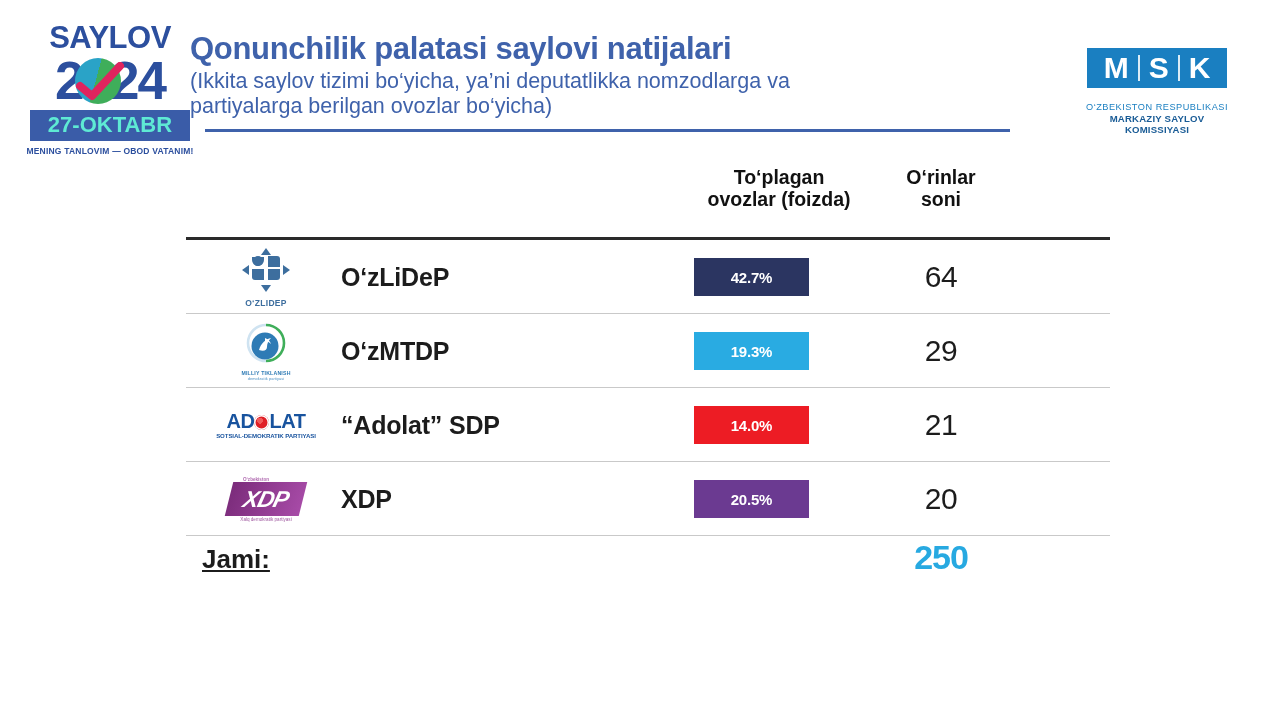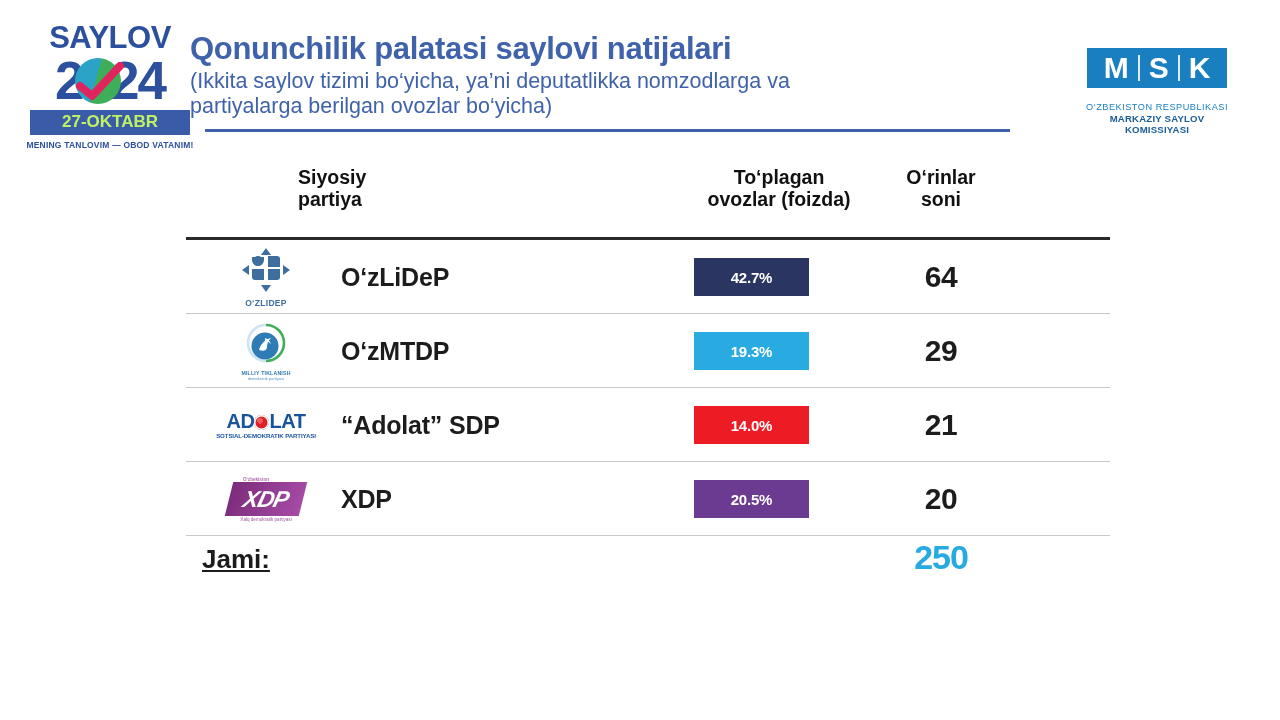--- a/index.html
+++ b/index.html
@@ -31,22 +31,22 @@
     font-size: 53px; font-weight: bold; line-height: 54px;
     color: #2c4f9e; letter-spacing: -2px;
   }
   #saylov-circle {
     position: absolute; left: 55px; top: 4px;
     width: 46px; height: 46px; border-radius: 50%;
     background: linear-gradient(105deg, #2aa3c7 0% 46%, #3fae5a 46% 100%);
   }
   #saylov-check { position: absolute; left: 50px; top: 8px; }
   #saylov-date {
-    background: #3a5ca8; color: #bef264;
-    font-size: 17px; font-weight: bold; letter-spacing: 0px;
+    background: #3a5ca8; color: #5eead4;
+    font-size: 22px; font-weight: bold; letter-spacing: 0px;
     padding: 2px 0 3px; width: 160px; margin: 2px auto 0;
   }
   #saylov-tagline {
     margin-top: 5px; font-size: 8.5px; font-weight: bold;
     color: #2c4f9e; letter-spacing: 0.2px;
   }
 
   
   #title-block { position: absolute; left: 190px; top: 32px; width: 840px; text-align: left; }
   #main-title {
@@ -109,21 +109,21 @@
     display: flex; align-items: center;
   }
   .badge {
     width: 115px; height: 38px;
     display: flex; align-items: center; justify-content: center;
     color: #ffffff; font-size: 15px; font-weight: bold; letter-spacing: -0.2px;
   }
   .seats-cell {
     position: absolute; left: 690px; top: 0; width: 130px; height: 74px;
     display: flex; align-items: center; justify-content: center;
-    font-size: 30px; font-weight: bold; color: #1c1c1c; letter-spacing: -0.5px;
+    font-size: 30px; font-weight: normal; color: #1c1c1c; letter-spacing: -0.5px;
   }
 
   
   #total-row { position: relative; height: 54px; }
   #total-label {
     position: absolute; left: 16px; top: 8px;
     font-size: 26px; font-weight: bold; color: #1c1c1c; text-decoration: underline;
   }
   #total-value {
     position: absolute; left: 690px; top: 2px; width: 130px; text-align: center;
@@ -205,24 +205,20 @@
       <span class="l">K</span>
     </div>
     <div id="msk-line1">O‘ZBEKISTON RESPUBLIKASI</div>
     <div id="msk-line2">MARKAZIY SAYLOV KOMISSIYASI</div>
   </div>
 </div>
 
 <div id="table">
 
   <div id="thead">
-    <div class="th" id="th-party">
-      <div>Siyosiy</div>
-      <div>partiya</div>
-    </div>
     <div class="th" id="th-votes">
       <div>To‘plagan</div>
       <div>ovozlar (foizda)</div>
     </div>
     <div class="th" id="th-seats">
       <div>O‘rinlar</div>
       <div>soni</div>
     </div>
   </div>
 

